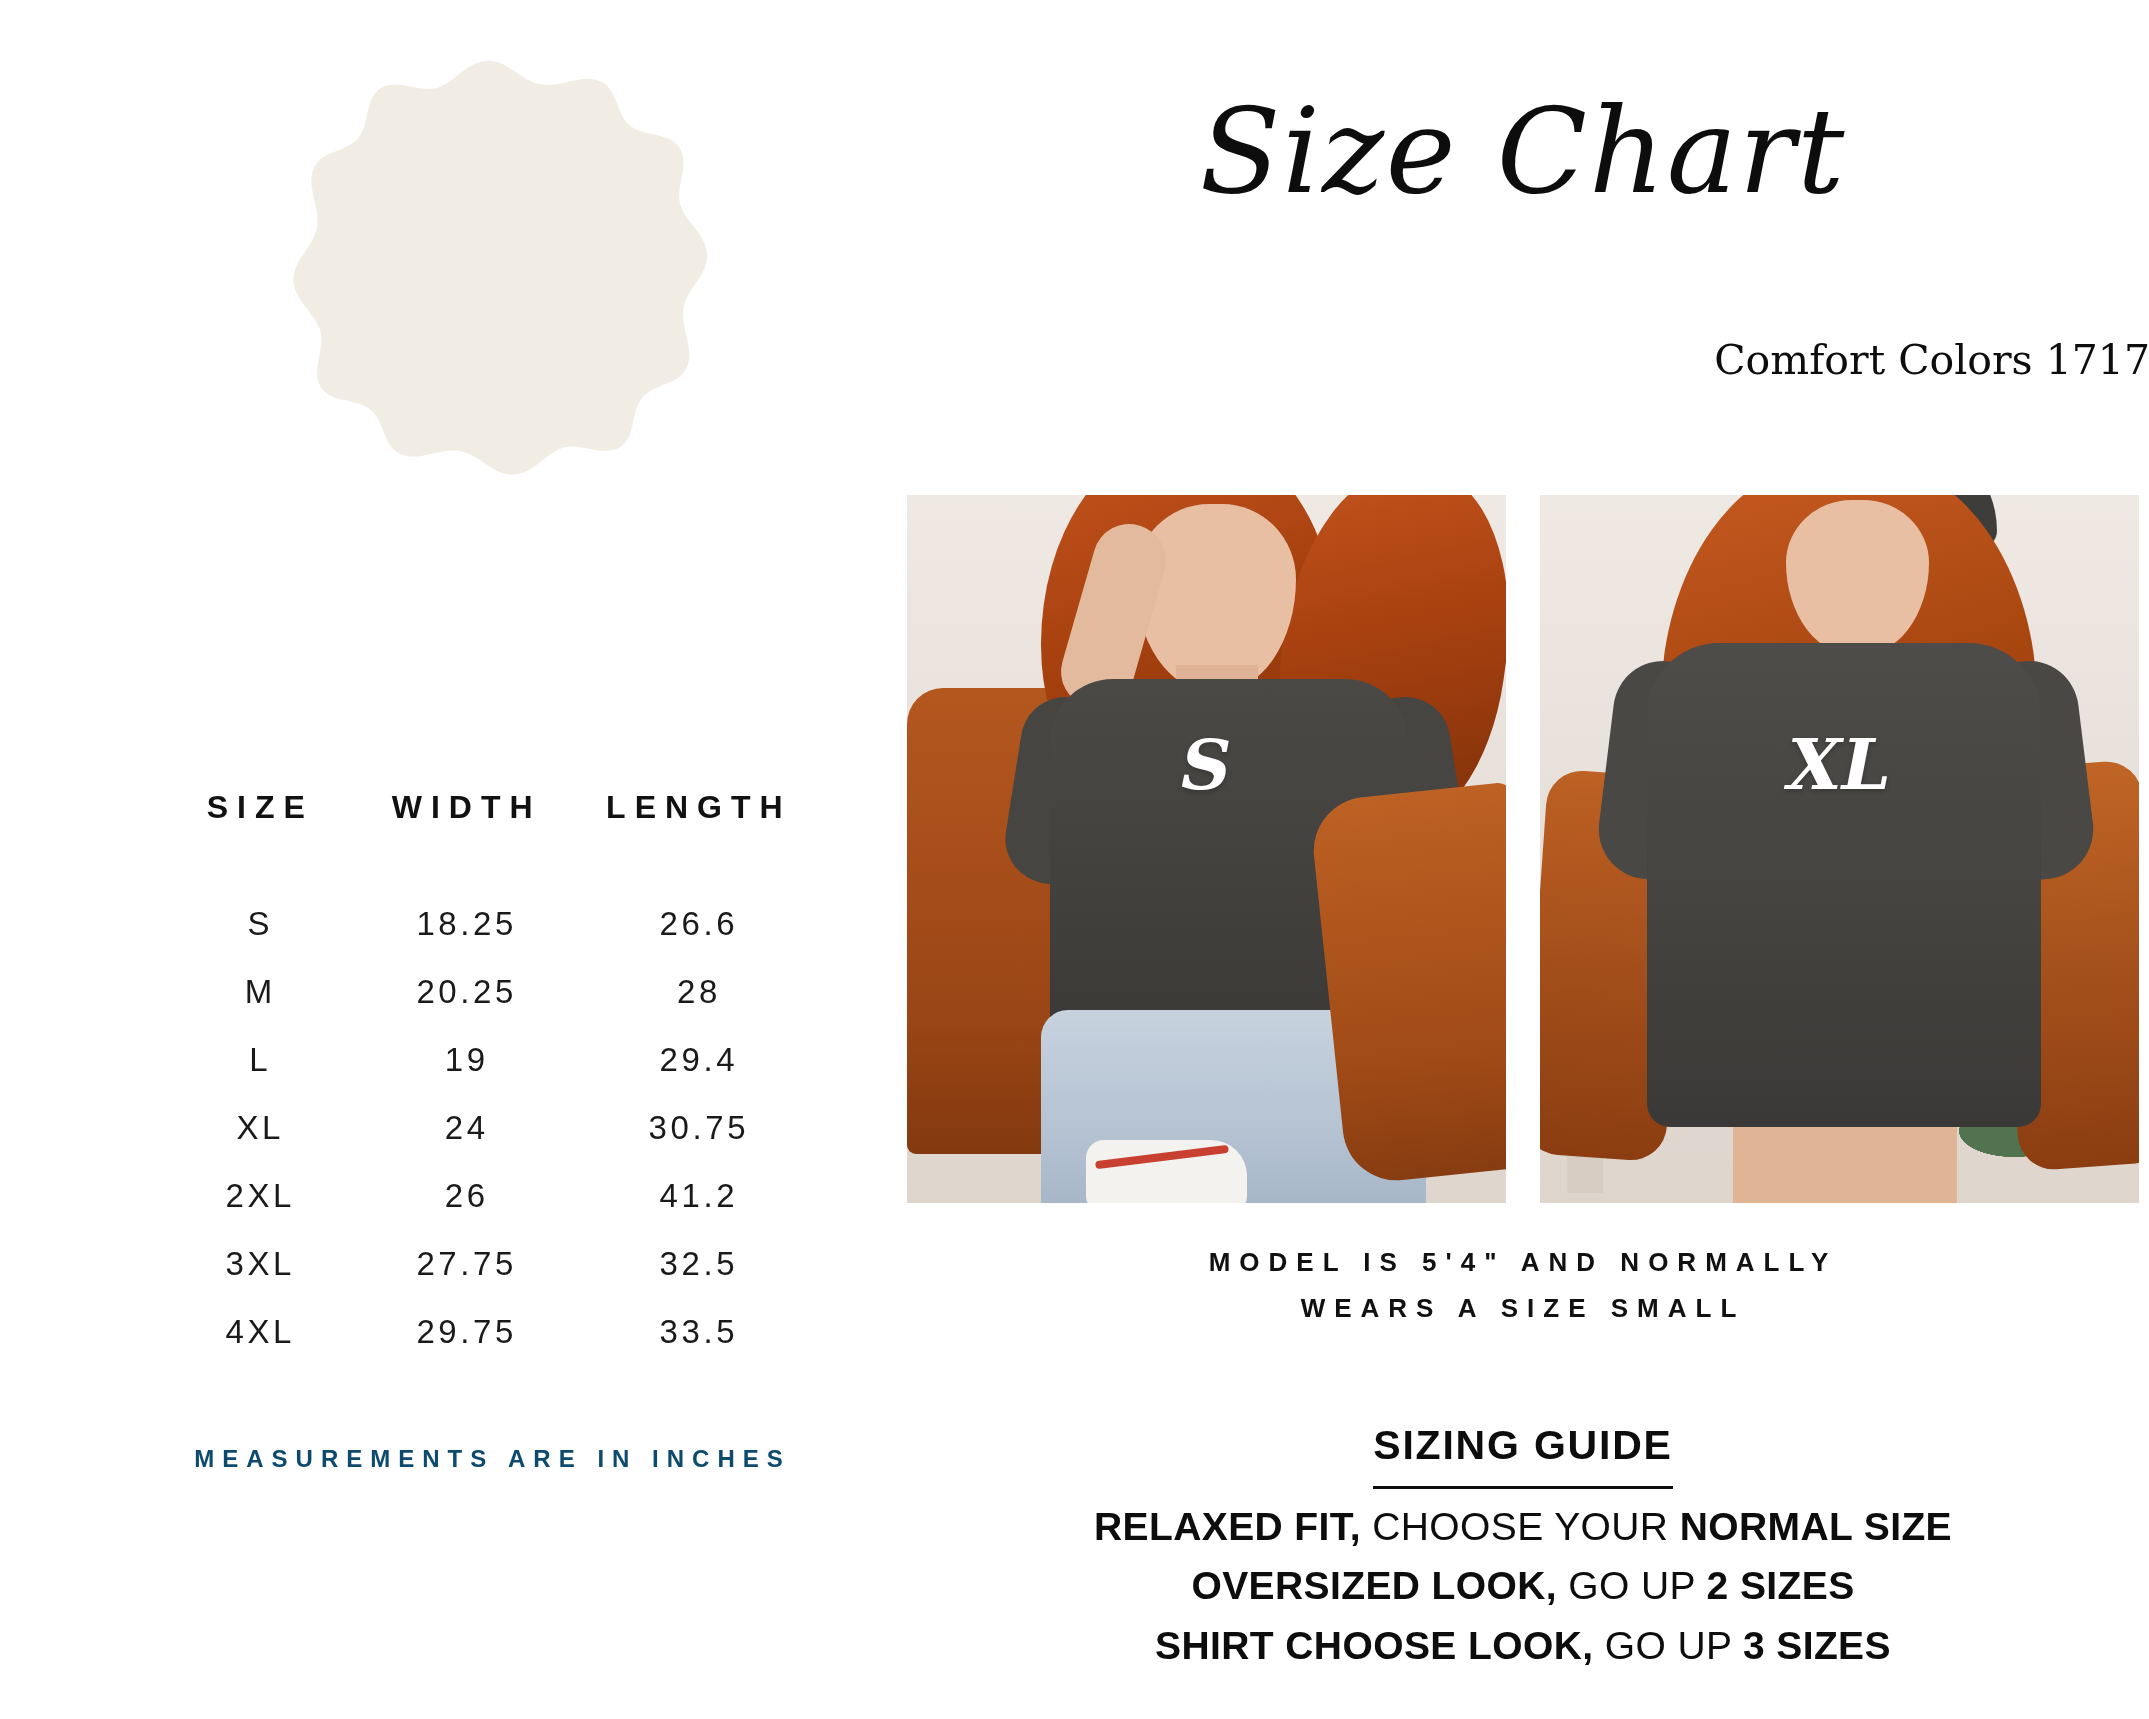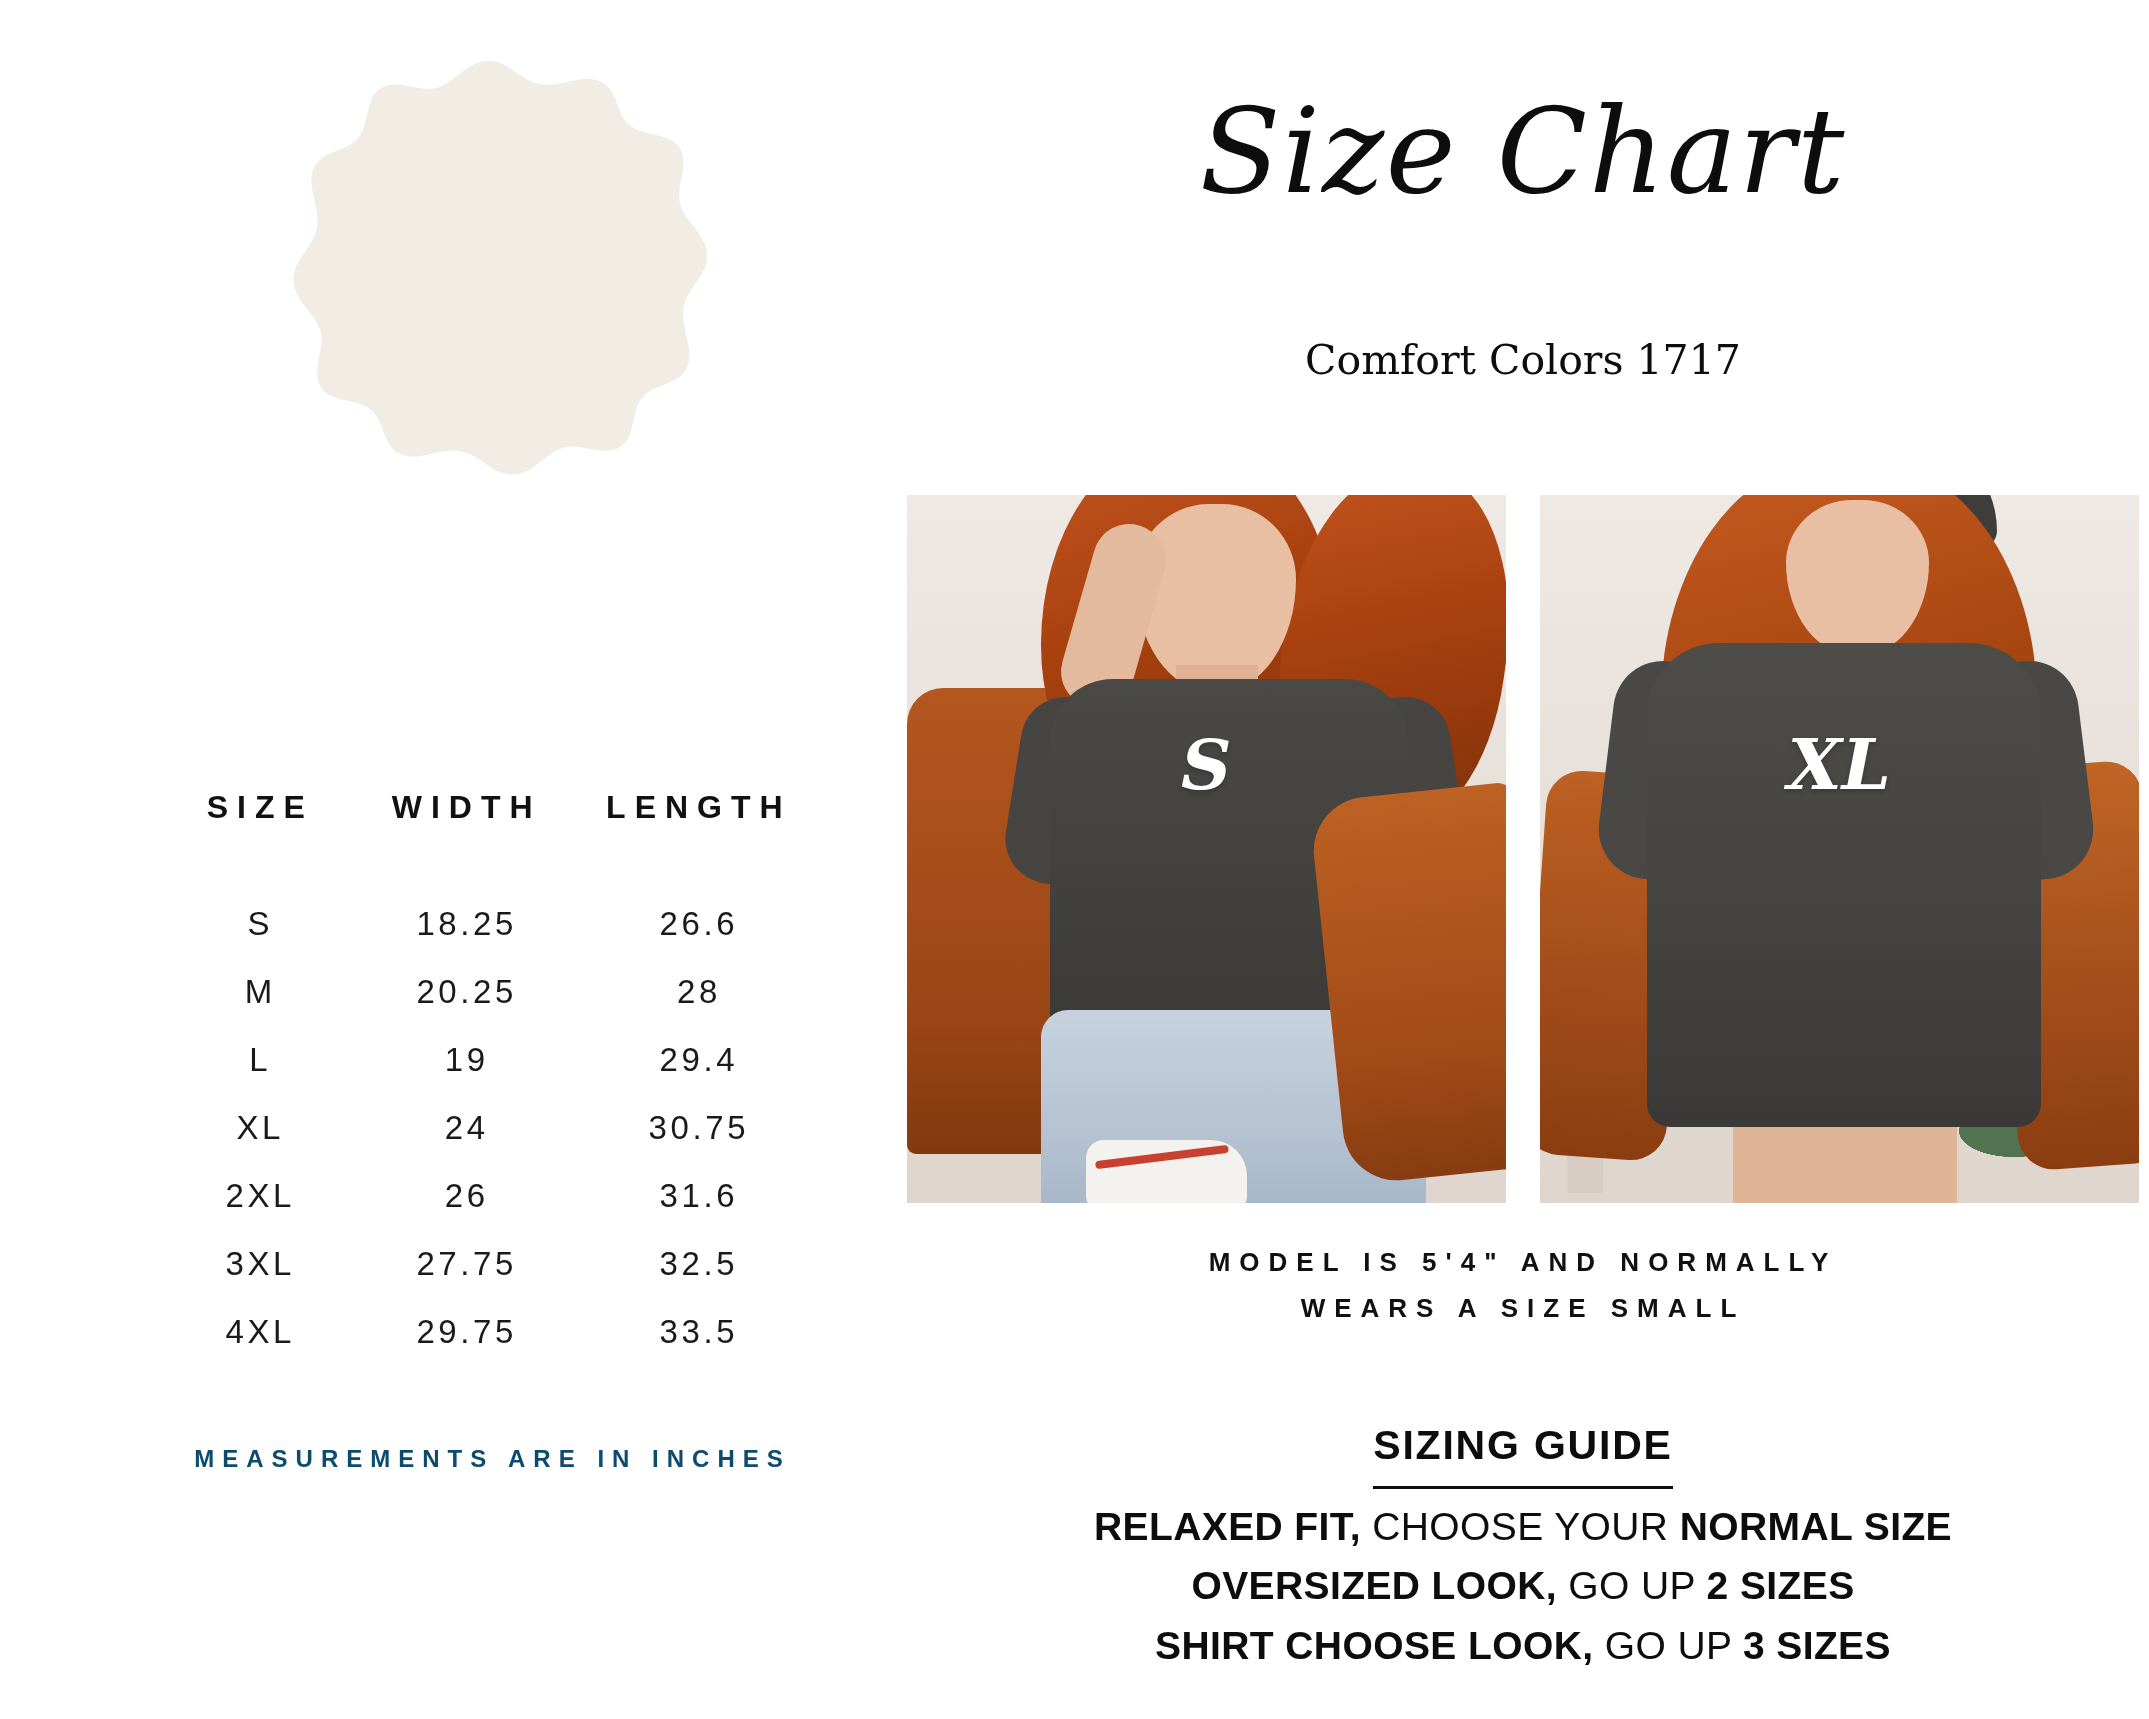--- a/index.html
+++ b/index.html
@@ -88,21 +88,21 @@
     font-size: 118px;
     color: #0d0d0d;
     line-height: 1.05;
     letter-spacing: 1.8px;
   }
   .title-sub {
     position: absolute;
     left: 0;
     top: 336px;
     width: 1254px;
-    text-align: center;
+    text-align: right;
     font-family: "DejaVu Serif", serif;
     font-weight: 400;
     font-size: 41px;
     color: #0d0d0d;
     letter-spacing: 0px;
   }
 
   .photos {
     position: absolute;
     left: 10.7px;
@@ -269,21 +269,21 @@
         <td>29.4</td>
       </tr>
       <tr>
         <td>XL</td>
         <td>24</td>
         <td>30.75</td>
       </tr>
       <tr>
         <td>2XL</td>
         <td>26</td>
-        <td>31.6</td>
+        <td>41.2</td>
       </tr>
       <tr>
         <td>3XL</td>
         <td>27.75</td>
         <td>32.5</td>
       </tr>
       <tr>
         <td>4XL</td>
         <td>29.75</td>
         <td>33.5</td>

